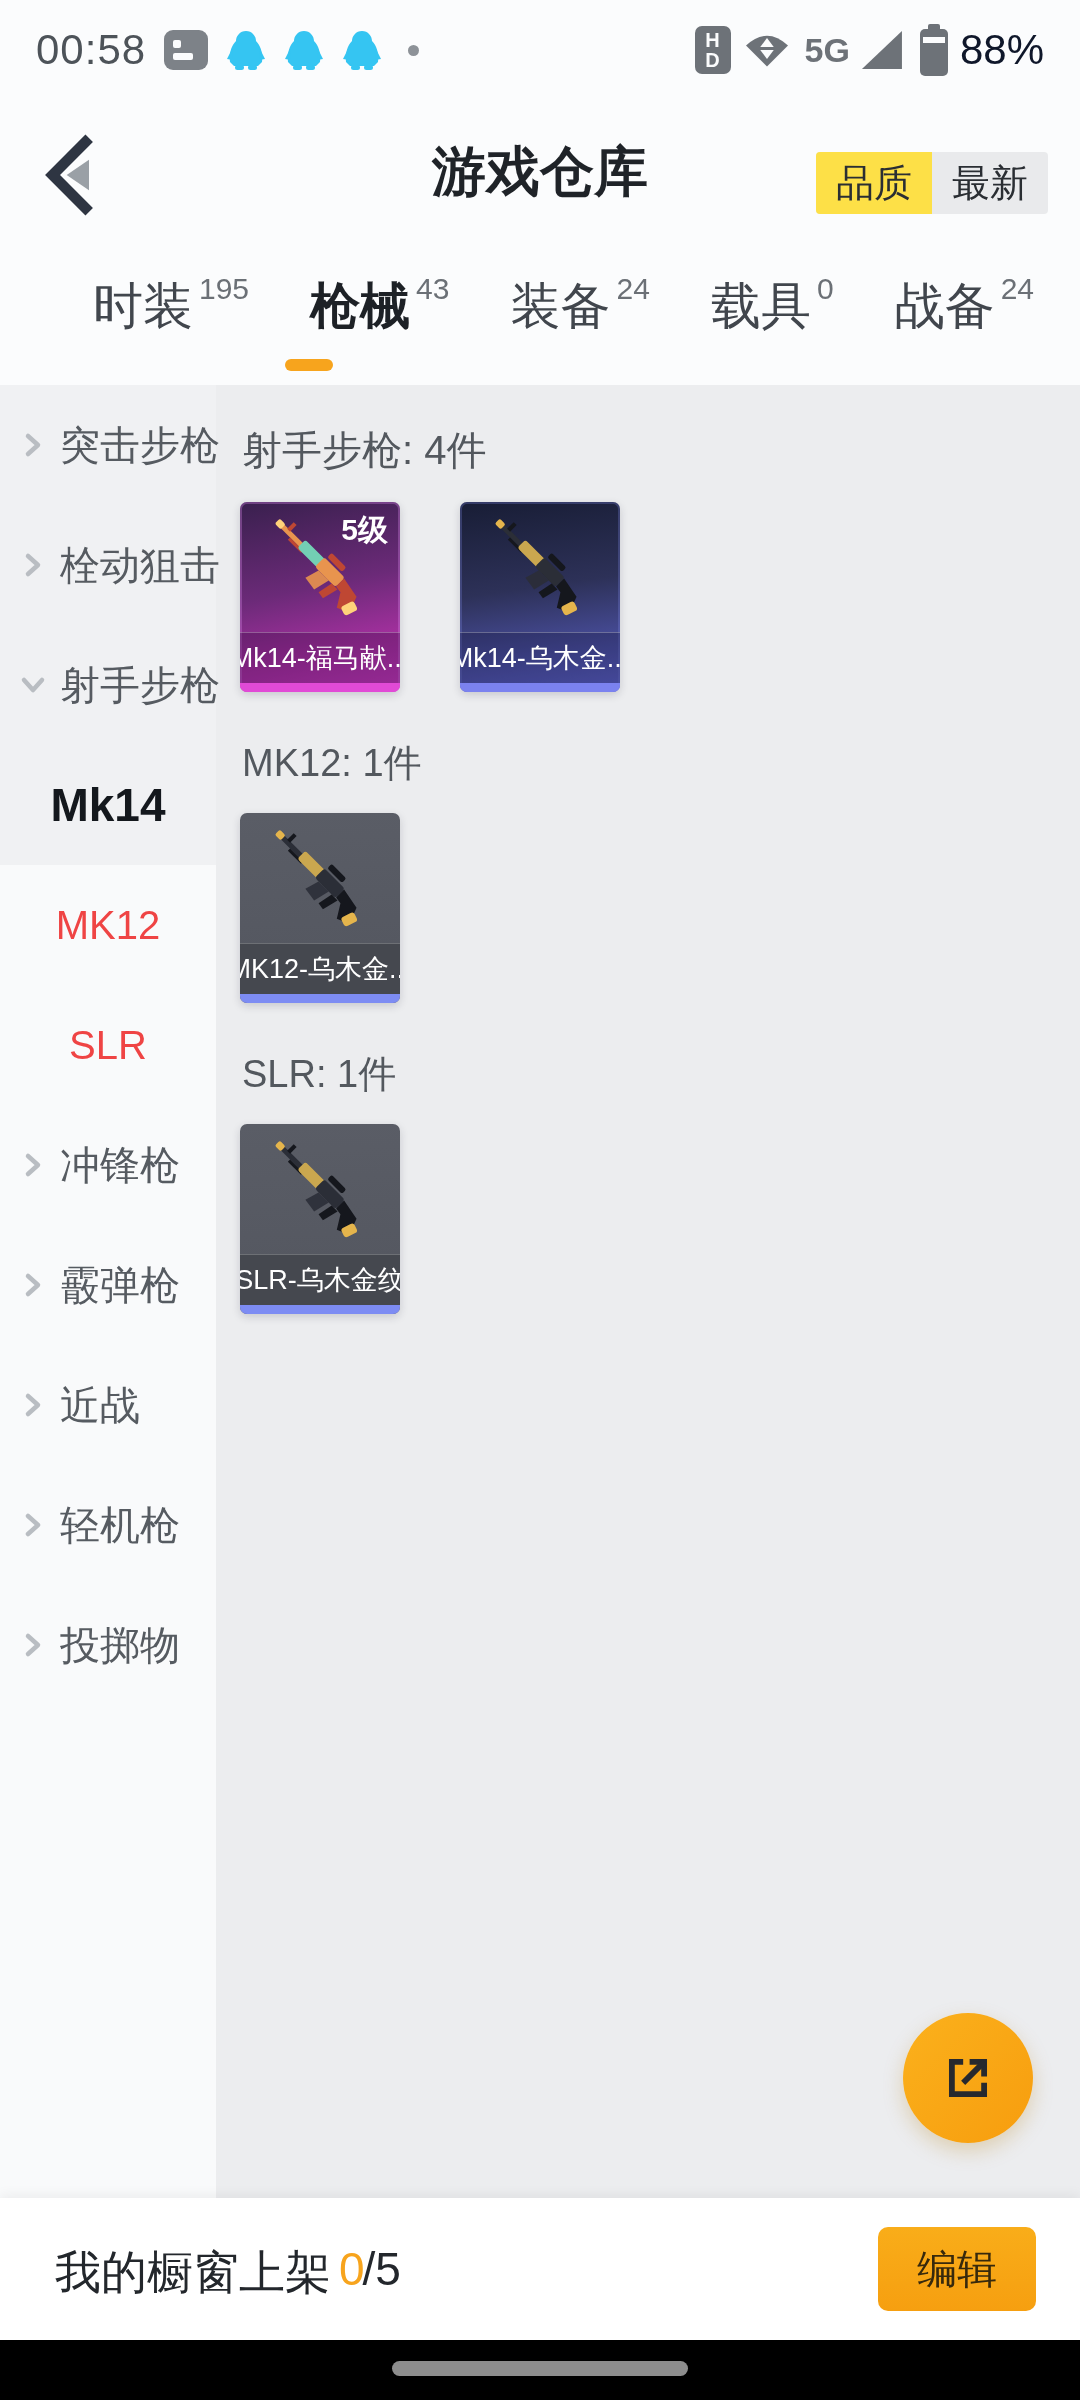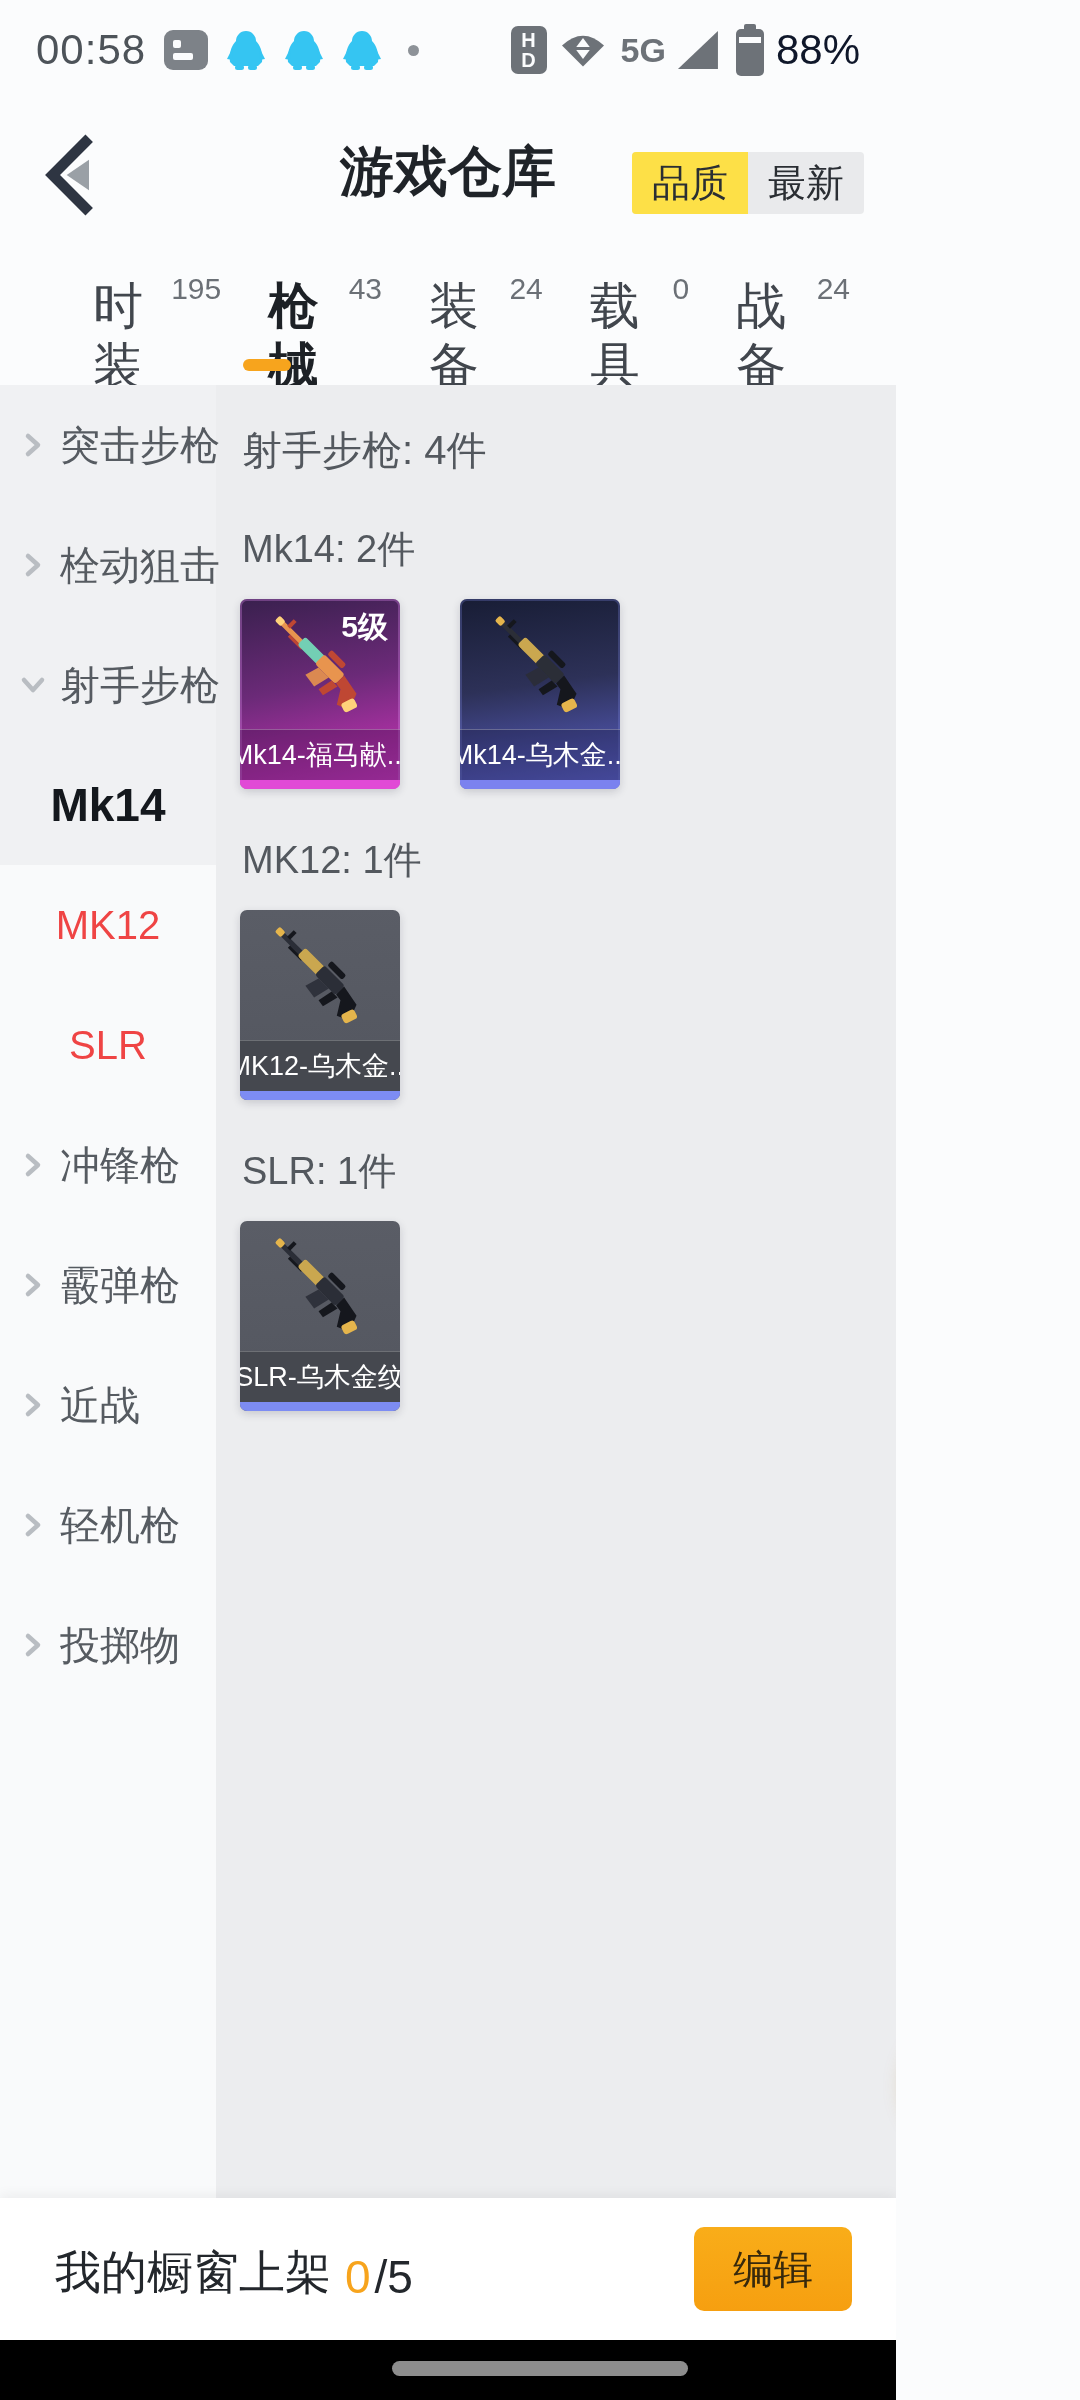--- a/index.html
+++ b/index.html
@@ -1,16 +1,16 @@
 <!DOCTYPE html>
 <html><head>
 <meta charset="utf-8">
 <style>
   html,body{margin:0;padding:0;background:#fbfcfd;}
-  .screen{position:relative;width:896px;height:2400px;overflow:hidden;
+  .screen{position:relative;width:1080px;height:2400px;overflow:hidden;
     font-family:"Liberation Sans","DejaVu Sans",sans-serif;background:#fbfcfd;}
 
   
   .statusbar{position:absolute;top:0;left:0;right:0;height:100px;display:flex;
     align-items:center;padding:0 36px;box-sizing:border-box;color:#4d5359;}
   .sb-left{display:flex;align-items:center;gap:18px;}
   .sb-time{font-size:42px;letter-spacing:1px;}
   .msg-icon{width:44px;height:40px;background:#7d8288;border-radius:9px;position:relative;}
   .msg-icon:before{content:"";position:absolute;left:9px;top:10px;width:8px;height:8px;background:#fbfcfd;border-radius:2px;}
   .msg-icon:after{content:"";position:absolute;left:9px;top:23px;width:20px;height:7px;background:#fbfcfd;border-radius:2px;}
@@ -85,21 +85,21 @@
 
   
   .fab{position:absolute;left:903px;top:2013px;width:130px;height:130px;border-radius:50%;
     background:linear-gradient(135deg,#fbb11c,#f79d0e);display:flex;align-items:center;justify-content:center;
     box-shadow:0 8px 20px rgba(180,120,0,0.25);cursor:pointer;}
 
   
   .bottomsheet{position:absolute;top:2198px;left:0;right:0;height:142px;background:#ffffff;
     display:flex;align-items:center;padding:0 44px 0 55px;box-sizing:border-box;
     box-shadow:0 -3px 12px rgba(0,0,0,0.06);}
-  .shelf-text{font-size:46px;color:#23272c;display:flex;align-items:flex-end;gap:14px;margin-top:7px;}
+  .shelf-text{font-size:46px;color:#23272c;display:flex;align-items:flex-start;gap:8px;margin-top:7px;}
   .shelf-count{color:#f7a41d;}
   .edit-btn{margin-left:auto;width:158px;height:84px;border-radius:10px;
     background:linear-gradient(180deg,#f9ad19,#f69f10);display:flex;align-items:center;justify-content:center;
     font-size:40px;color:#37290c;cursor:pointer;}
 
   .navbar{position:absolute;top:2340px;left:0;right:0;height:60px;background:#000000;}
   .nav-pill{position:absolute;left:392px;top:21px;width:296px;height:15px;border-radius:8px;background:#8d8d8d;cursor:pointer;}
 </style>
 </head>
 <body>
@@ -269,21 +269,20 @@
         <svg class="chev" viewBox="0 0 26 26">
             <use href="#chevron-right-shape"></use>
           </svg>
         <span class="group-label">投掷物</span>
       </div>
     </div>
 
     <div class="content">
       <div class="section-title">射手步枪: 4件</div>
 
-      <div class="group-title">Mk14: 2件</div>
       <div class="cards-row">
         <div class="card epic" style="--edge: #e14ad6;">
           <svg class="art" viewBox="0 0 120 120">
               <use href="#gun-shape"></use>
             </svg>
           <span class="grade-badge">5级</span>
           <span class="label">Mk14-福马献...</span>
           <span class="edge"></span>
         </div>
         <div class="card indigo goldgun" style="--edge: #7b82ef;">

